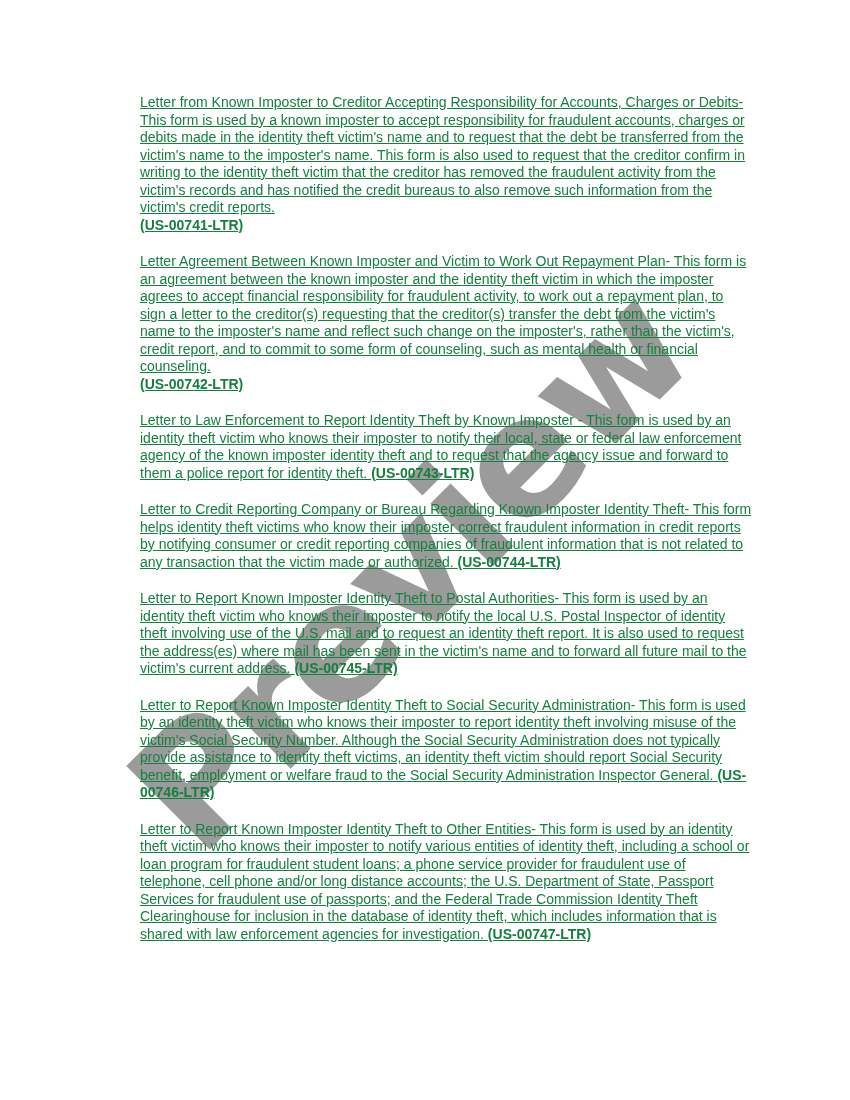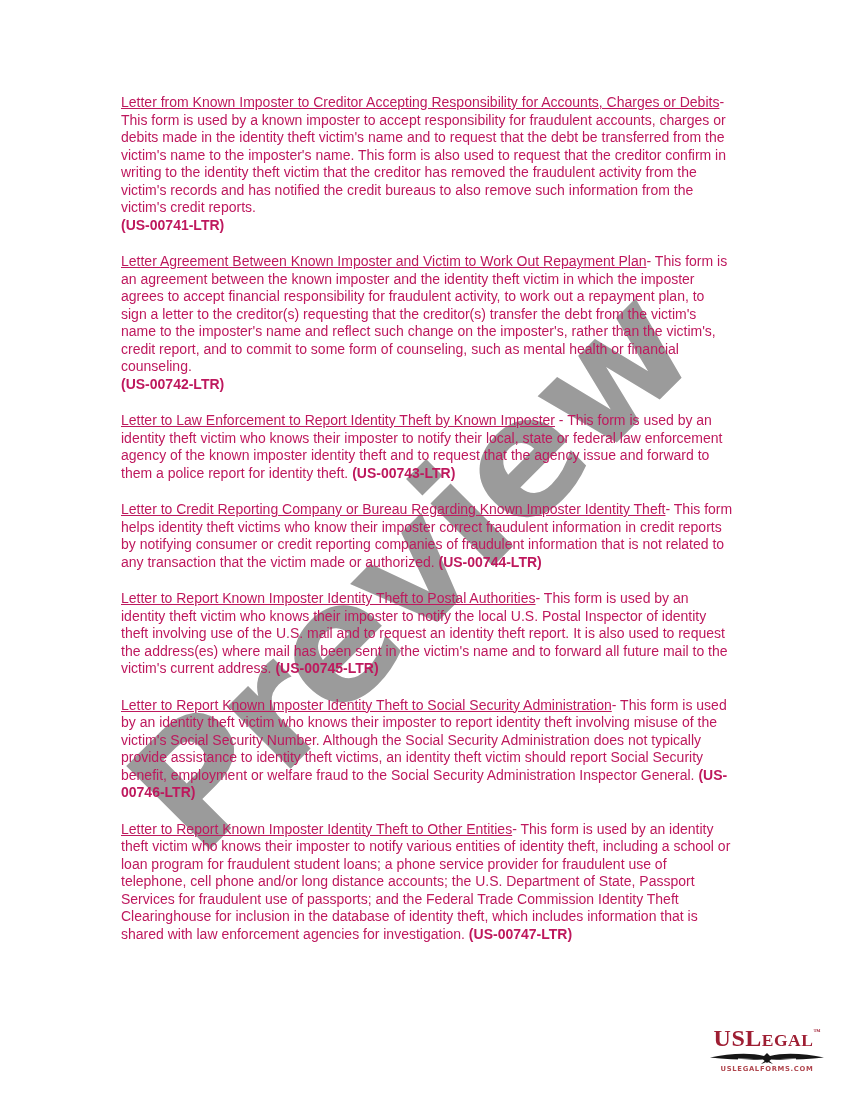--- a/index.html
+++ b/index.html
@@ -31,27 +31,28 @@
     color: #9b9b9b;
     transform: rotate(-45deg);
     transform-origin: center center;
     z-index: 0;
     user-select: none;
     white-space: nowrap;
   }
   
   .doc {
     position: absolute;
-    left: 121px;
+    left: 140px;
     top: 94px;
     width: 612px;
     z-index: 1;
-    color: #be185d;
+    color: #15803d;
     font-size: 14px;
     line-height: 17.5px;
+    text-decoration: underline;
   }
   .doc p {
     margin: 0 0 19px 0;
     padding: 0;
   }
   .para-title {
     text-decoration: underline;
   }
   .form-code {
     font-weight: bold;
@@ -113,25 +114,14 @@
     <p><span class="para-title">Letter to Credit Reporting Company or Bureau Regarding Known Imposter Identity Theft</span><span>- </span><span>This form helps identity theft victims who know their imposter correct fraudulent information in credit reports by notifying consumer or credit reporting companies of fraudulent information that is not related to any transaction that the victim made or authorized. </span><span class="form-code">(US-00744-LTR)</span></p>
 
     <p><span class="para-title">Letter to Report Known Imposter Identity Theft to Postal Authorities</span><span>- </span><span>This form is used by an identity theft victim who knows their imposter to notify the local U.S. Postal Inspector of identity theft involving use of the U.S. mail and to request an identity theft report. It is also used to request the address(es) where mail has been sent in the victim's name and to forward all future mail to the victim's current address. </span><span class="form-code">(US-00745-LTR)</span></p>
 
     <p><span class="para-title">Letter to Report Known Imposter Identity Theft to Social Security Administration</span><span>- </span><span>This form is used by an identity theft victim who knows their imposter to report identity theft involving misuse of the victim's Social Security Number. Although the Social Security Administration does not typically provide assistance to identity theft victims, an identity theft victim should report Social Security benefit, employment or welfare fraud to the Social Security Administration Inspector General. </span><span class="form-code">(US-00746-LTR)</span></p>
 
     <p><span class="para-title">Letter to Report Known Imposter Identity Theft to Other Entities</span><span>- </span><span>This form is used by an identity theft victim who knows their imposter to notify various entities of identity theft, including a school or loan program for fraudulent student loans; a phone service provider for fraudulent use of telephone, cell phone and/or long distance accounts; the U.S. Department of State, Passport Services for fraudulent use of passports; and the Federal Trade Commission Identity Theft Clearinghouse for inclusion in the database of identity theft, which includes information that is shared with law enforcement agencies for investigation. </span><span class="form-code">(US-00747-LTR)</span></p>
 
   </div>
 
-  <div class="logo">
-    <div class="logo-text"><span>US</span><span>L</span><span class="small-caps">EGAL</span><span class="logo-tm">™</span></div>
-    <div class="logo-eagle">
-      <svg width="118" height="13" viewBox="0 0 118 13" xmlns="http://www.w3.org/2000/svg">
-        <path d="M59 1 L62 4 C76 0 98 1.5 116 5.5 C98 7.5 78 8 63 7.5 L59 11 L55 7.5 C40 8 20 7.5 2 5.5 C20 1.5 42 0 56 4 Z" fill="#161616"></path>
-        <path d="M59 7 L65 12 L59 9.8 L53 12 Z" fill="#161616"></path>
-        <path d="M30 6.4 L46 6.9 L30 8.2 Z M88 6.4 L72 6.9 L88 8.2 Z" fill="#ffffff"></path>
-      </svg>
-    </div>
-    <div class="logo-site">USLEGALFORMS.COM</div>
-  </div>
 
 </div>
 
 </body></html>

